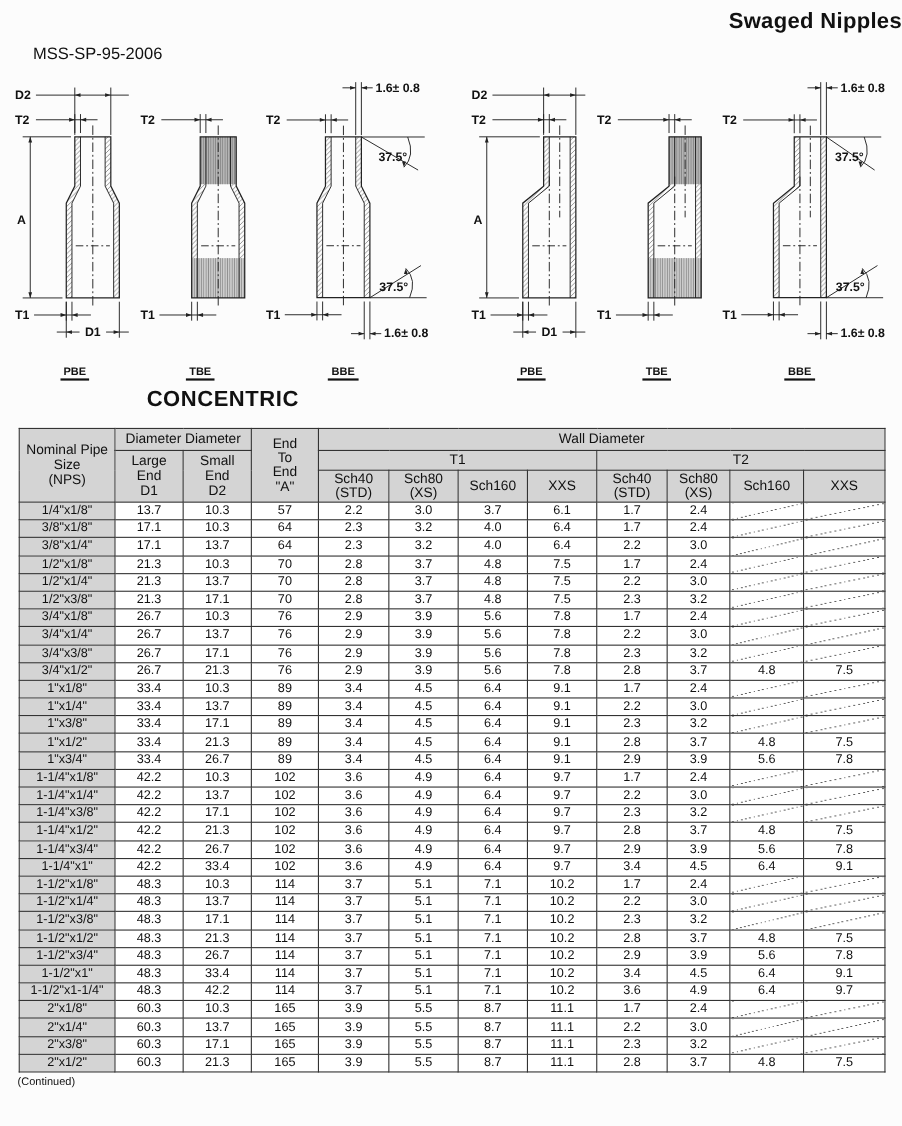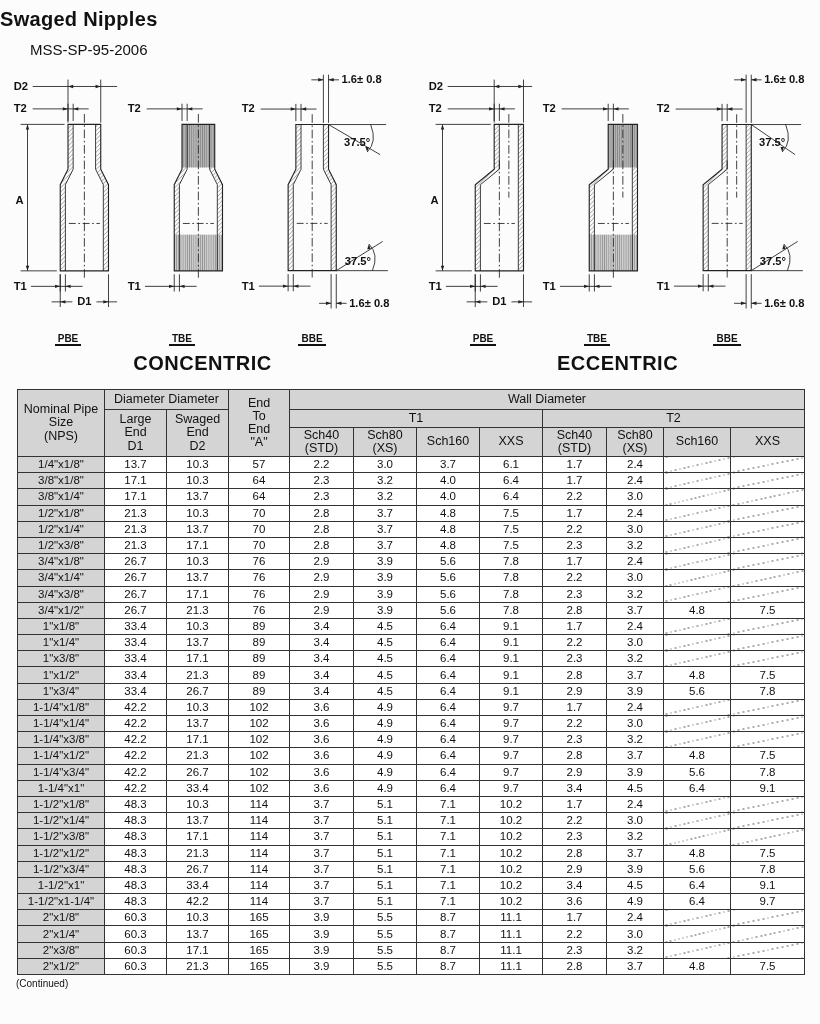--- a/index.html
+++ b/index.html
@@ -2,21 +2,21 @@
 <html style="--header-bg: #d4d4d4; --border: #333333;"><head>
 <meta charset="utf-8">
 <style>
   html,body{margin:0;padding:0;}
   body{
     width:820px;height:1024px;overflow:hidden;background:#fcfcfc;
     font-family:"Liberation Sans",sans-serif;color:#111;
   }
   .page{width:820px;height:1024px;position:relative;}
   .page-title{
-    text-align:left;font-size:20px;font-weight:bold;margin:0;
+    text-align:right;font-size:20px;font-weight:bold;margin:0;
     padding-top:8px;letter-spacing:.3px;
   }
   .standard-code{font-size:15px;margin:10px 0 0 30px;}
   
   .diagram-row{display:flex;justify-content:space-between;padding:0 12px;margin-top:6px;}
   .diagram-group{display:flex;flex-direction:column;}
   .figs{display:flex;align-items:flex-start;gap:2px;}
   svg{font-family:inherit;display:block;}
   .fig{display:flex;flex-direction:column;}
   .fig-label{text-align:center;font-weight:bold;font-size:10px;margin-top:19px;}
@@ -350,21 +350,20 @@
               <line x1="112" y1="244" x2="112" y2="284" stroke="#222222" stroke-width="1"></line>
               <line x1="92" y1="278" x2="106" y2="278" stroke="#222222" stroke-width="1"></line>
               <polygon points="106,278 100,276 100,280" fill="#222222"></polygon>
               <line x1="112" y1="278" x2="124" y2="278" stroke="#222222" stroke-width="1"></line>
               <polygon points="112,278 118,276 118,280" fill="#222222"></polygon>
               <text x="127" y="282" font-size="13" font-weight="bold" fill="#111" text-anchor="start">1.6± 0.8</text>
             </svg>
             <div class="fig-label"><span>BBE</span></div>
           </div>
         </div>
-      <div class="group-label">ECCENTRIC</div>
     </div>
   </div>
 
   <div class="table-wrap">
     <table class="spec">
       <colgroup>
         <col style="width:87px">
           <col style="width:62px">
           <col style="width:62px">
           <col style="width:61px">
@@ -386,21 +385,21 @@
           <th rowspan="3">End
 To
 End
 "A"</th>
           <th colspan="8">Wall Diameter</th>
         </tr>
         <tr class="h2">
           <th rowspan="2">Large
 End
 D1</th>
-          <th rowspan="2">Swaged
+          <th rowspan="2">Small
 End
 D2</th>
           <th colspan="4">T1</th>
           <th colspan="4">T2</th>
         </tr>
         <tr class="h3">
           <th>Sch40
 (STD)</th>
           <th>Sch80
 (XS)</th>

